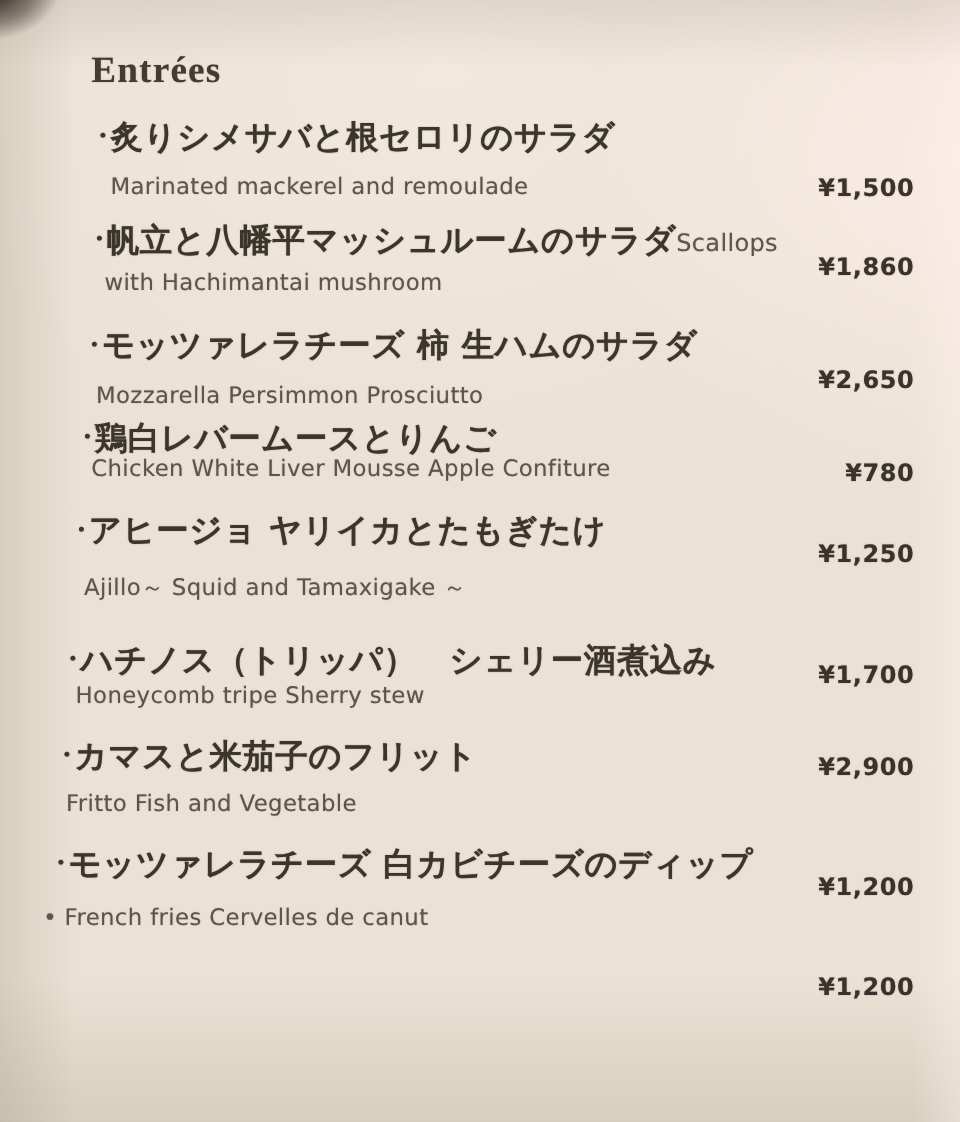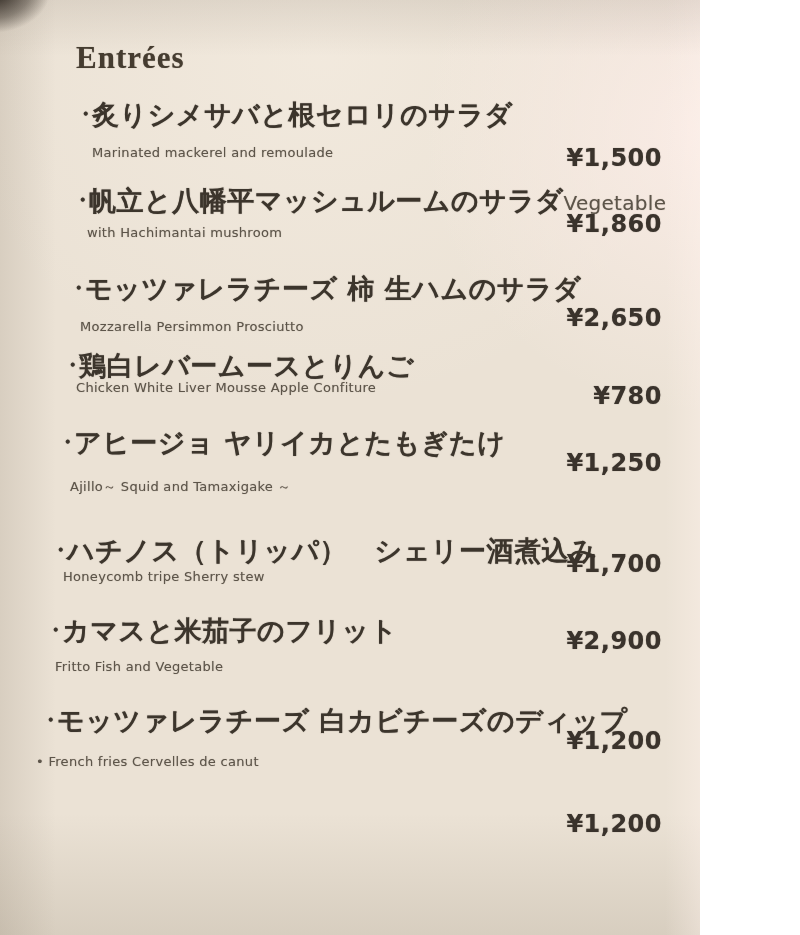--- a/index.html
+++ b/index.html
@@ -7,21 +7,21 @@
     --paper-hi:#f6ece6;
     --jp:#3c352c;
     --en:#5d554a;
     --price:#3a332c;
   }
   *{margin:0;padding:0;box-sizing:border-box;}
   html,body{width:800px;height:935px;overflow:hidden;}
   body{font-family:"DejaVu Sans","Liberation Sans",sans-serif;}
 
   .photo{
-    position:relative;width:700px;height:935px;overflow:hidden;
+    position:relative;width:800px;height:935px;overflow:hidden;
     background-color:var(--paper);
     background-image:
       radial-gradient(75px 55px at -8px -10px, rgba(25,18,12,0.95) 0%, rgba(25,18,12,0.40) 52%, rgba(25,18,12,0) 78%),
       linear-gradient(to bottom, rgba(70,55,40,0.10), rgba(70,55,40,0) 6%),
       linear-gradient(to right, rgba(101,86,66,0.14), rgba(101,86,66,0) 8%),
       linear-gradient(to left, rgba(255,242,236,0.40), rgba(255,242,236,0) 5%),
       linear-gradient(to top, rgba(104,92,68,0.15), rgba(104,92,68,0) 13%),
       radial-gradient(55% 42% at 100% 14%, rgba(250,236,230,0.95), rgba(250,236,230,0) 72%),
       radial-gradient(72% 50% at 46% 6%, rgba(247,239,228,0.55), rgba(247,239,228,0) 75%);
   }
@@ -37,33 +37,33 @@
 
   .item{position:absolute;white-space:nowrap;}
   .jp{
     font-weight:700;font-size:27px;line-height:1.1;color:var(--jp);
     letter-spacing:0.5px;white-space:nowrap;
     text-shadow:0 0 1px rgba(50,42,34,0.55);
   }
   .bullet{display:inline-block;width:17px;font-size:21px;vertical-align:3px;}
   .en{
     position:absolute;
-    font-weight:400;font-size:13px;line-height:1.1;color:var(--en);
+    font-weight:400;font-size:19px;line-height:1.1;color:var(--en);
     letter-spacing:0.3px;white-space:nowrap;
     text-shadow:0 0 1px rgba(80,70,58,0.40);
     text-align:center;
   }
   .en-inline{
     font-size:20px;font-weight:400;color:var(--en);letter-spacing:0.3px;
     text-shadow:0 0 1px rgba(80,70,58,0.40);
   }
 
   .price{
     position:absolute;right:38px;text-align:right;
-    font-weight:600;font-size:24px;line-height:1;color:var(--price);
+    font-weight:600;font-size:20px;line-height:1;color:var(--price);
     letter-spacing:0.5px;white-space:nowrap;
     text-shadow:0 0 1px rgba(50,42,34,0.50);
   }
 
   .i1{left:75px;top:100px}   .i1 .en{left:17px;top:46px}
   .i2{left:72px;top:186px}   .i2 .en{left:15px;top:40px}
   .i3{left:68px;top:274px}   .i3 .en{left:12px;top:46px}
   .i4{left:62px;top:351px}   .i4 .en{left:14px;top:30px}
   .i5{left:57px;top:428px}   .i5 .en{left:13px;top:52px}
   .i6{left:50px;top:536px}   .i6 .en{left:13px;top:34px}
@@ -81,21 +81,21 @@
 
   <div class="section-title">Entrées</div>
 
   <div class="item i1">
     <div class="jp"><span class="bullet">・</span><span>炙りシメサバと根セロリのサラダ</span></div>
     <div class="en">Marinated mackerel and remoulade</div>
   </div>
   <div class="price p1">¥1,500</div>
 
   <div class="item i2">
-    <div class="jp"><span class="bullet">・</span><span>帆立と八幡平マッシュルームのサラダ</span><span class="en-inline">Vegetable</span></div>
+    <div class="jp"><span class="bullet">・</span><span>帆立と八幡平マッシュルームのサラダ</span><span class="en-inline">Scallops</span></div>
     <div class="en">with Hachimantai mushroom</div>
   </div>
   <div class="price p2">¥1,860</div>
 
   <div class="item i3">
     <div class="jp"><span class="bullet">・</span><span>モッツァレラチーズ 柿 生ハムのサラダ</span></div>
     <div class="en">Mozzarella Persimmon Prosciutto</div>
   </div>
   <div class="price p3">¥2,650</div>
 

